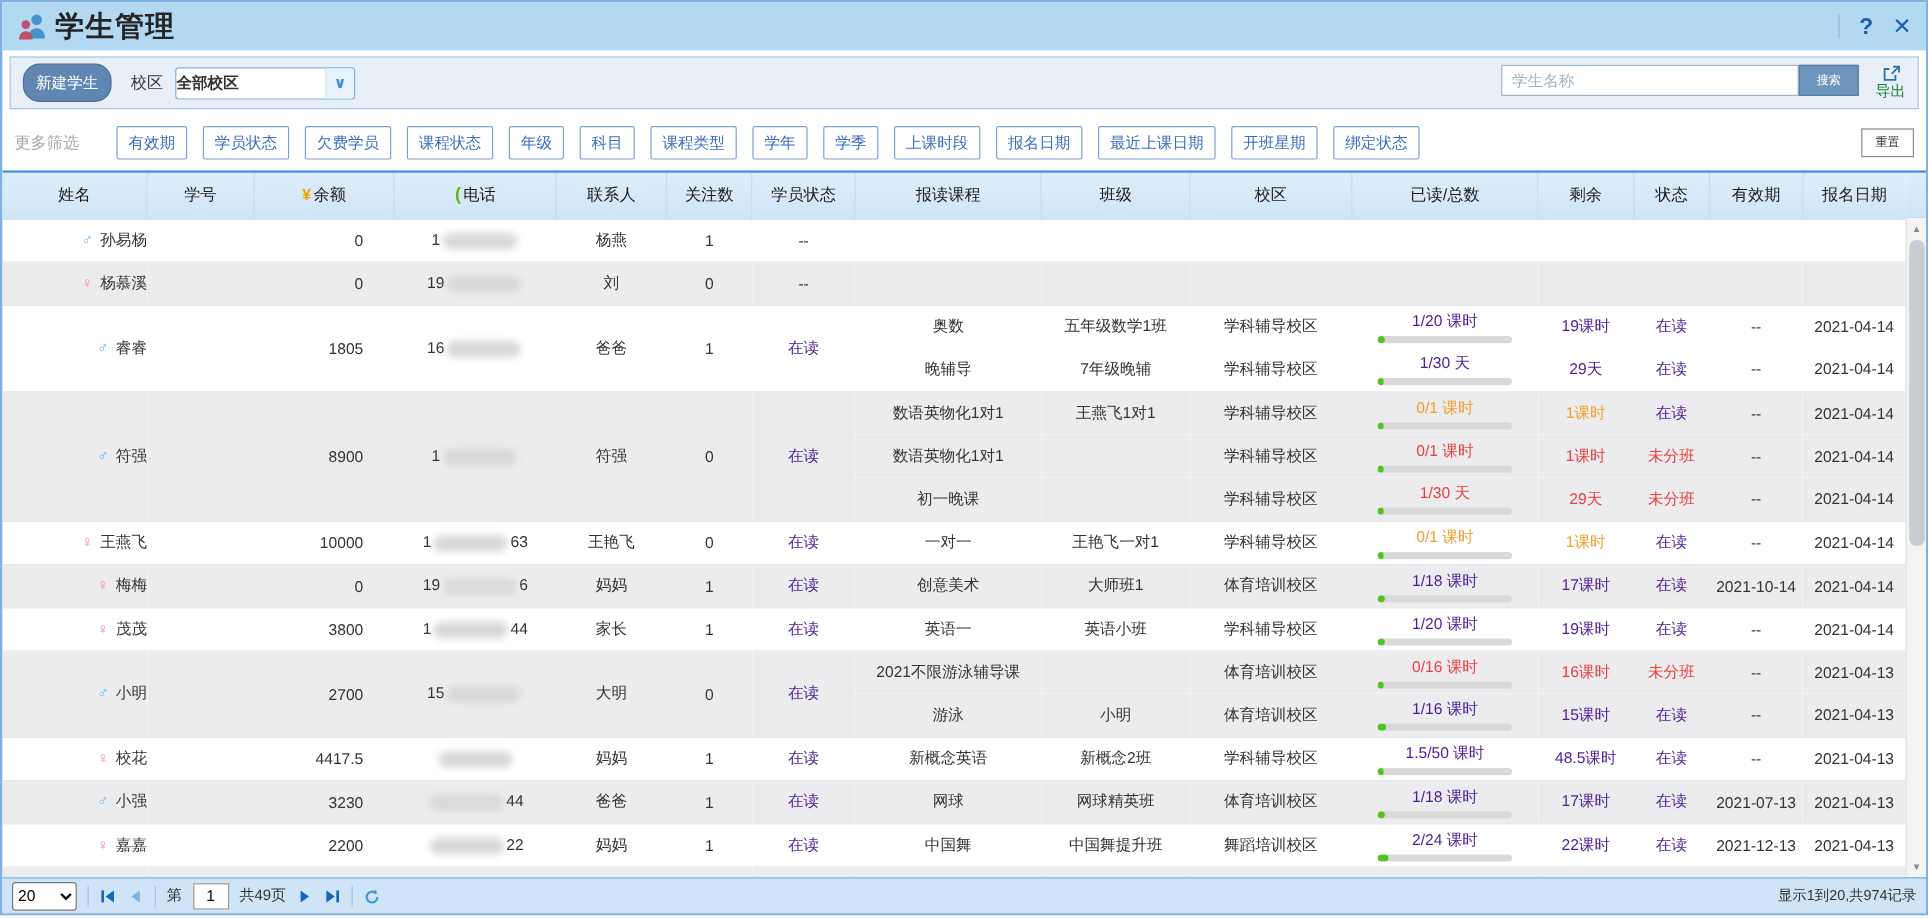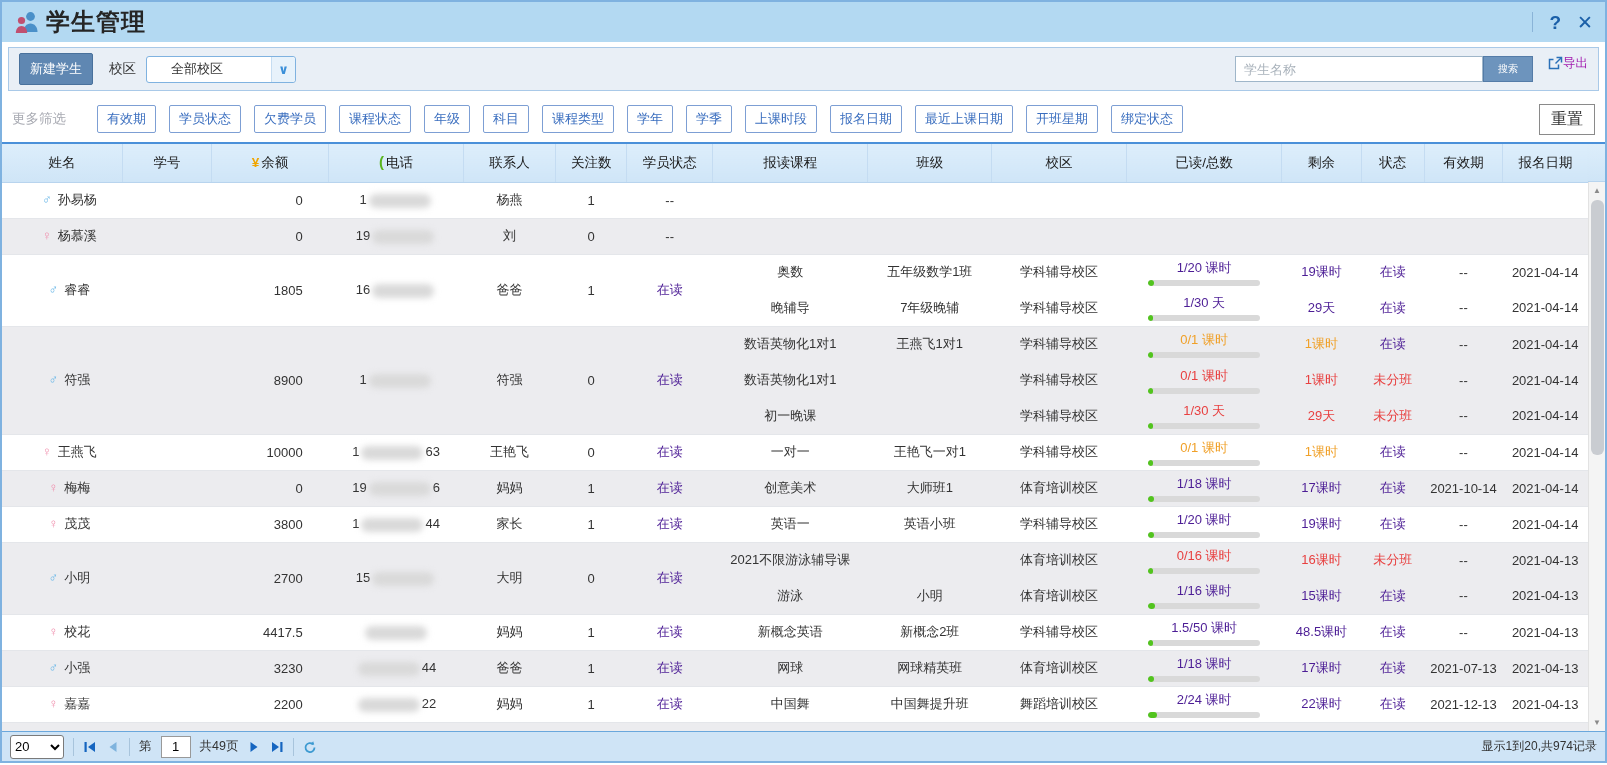--- a/index.html
+++ b/index.html
@@ -12,49 +12,49 @@
   .titlebar { height:40px; background:#b3d9f2; display:flex; align-items:center; padding:0 12px; flex:none; }
   .app-icon { width:26px; height:24px; margin-right:6px; flex:none; }
   .titlebar h1 { font-size:24px; font-weight:bold; color:#252525; letter-spacing:1px; }
   .titlebar-right { margin-left:auto; display:flex; align-items:center; gap:16px; }
   .tb-divider { width:1px; height:20px; background:#8ab4d8; }
   .tb-btn { color:#1a5fa8; font-size:19px; font-weight:bold; cursor:pointer; line-height:1; }
 
   
   .toolbar-outer { padding:5px 6px; flex:none; }
   .toolbar { border:1px solid #a9c9e8; background:#e9eff6; height:44px; display:flex; align-items:center; padding:0 10px; }
-  .btn-primary { background:#5f87b2; border:1px solid #49719c; color:#fff; font-size:13px; padding:6px 10px; border-radius:2px; cursor:pointer; }
+  .btn-primary { background:#5f87b2; border:1px solid #49719c; color:#fff; font-size:13px; padding:6px 10px; border-radius:14px; cursor:pointer; }
   .lbl { font-size:13.5px; color:#333; margin:0 10px 0 16px; }
   .sel { width:150px; height:27px; background:#fff; border:1px solid #7fb2e0; border-radius:3px; display:flex; align-items:center; font-size:13px; color:#333; cursor:pointer; }
-  .sel > span:first-child { flex:1; padding-left:24px; }
+  .sel > span:first-child { flex:1; padding-left:0;font-weight:bold; }
   .sel-arrow { width:24px; height:100%; display:flex; align-items:center; justify-content:center; color:#3a8fd9; font-size:13px; font-weight:bold; background:#e7f2fb; border-left:1px solid #c5ddf2; border-radius:0 3px 3px 0; }
   .toolbar-right { margin-left:auto; display:flex; align-items:flex-start; }
   .search-input { width:248px; height:26px; border:1px solid #9fb6c9; padding:0 8px; font-size:13px; color:#333; }
   .search-input::placeholder { color:#a9b2bb; }
   .btn-search { background:#6d94bd; border:1px solid #547ca8; color:#fff; font-size:10px; padding:5px 14px; cursor:pointer; }
-  .export { display:flex; flex-direction:row; align-items:center; margin-left:14px; color:#a21caf; font-size:12.5px; cursor:pointer; line-height:1.2; }
+  .export { display:flex; flex-direction:column; align-items:center; margin-left:14px; color:#15803d; font-size:12.5px; cursor:pointer; line-height:1.2; }
 
   
   .filter-row { height:46px; display:flex; align-items:center; padding:0 10px; gap:13px; background:#fff; flex:none; }
   .more-label { color:#a8aab2; font-size:13.5px; margin-right:18px; }
   .fbtn { background:#fff; border:1px solid #7d9fd4; color:#3a6ebf; font-size:13px; padding:4px 9px; border-radius:2px; cursor:pointer; white-space:nowrap; }
-  .fbtn-reset { margin-left:auto; background:#fff; border:1px solid #8a8a8a; color:#333; font-size:16px; padding:4px 11px; cursor:pointer; }
+  .fbtn-reset { margin-left:auto; background:#fff; border:1px solid #8a8a8a; color:#333; font-size:10px; padding:4px 11px; cursor:pointer; }
 
   
   .grid-wrap { border-top:2px solid #4a90d9; position:relative; flex:1; overflow:hidden; }
   table { width:calc(100% - 17px); table-layout:fixed; border-collapse:collapse; }
   thead th { height:38px; background:linear-gradient(#ddeefb,#cfe5f7); border-bottom:1px solid #b8d4ee; border-right:1px solid #c4dcf2; font-size:13.5px; font-weight:400; color:#1a1a1a; white-space:nowrap; cursor:pointer; }
   thead th:last-child { border-right:none; }
   .hdr-cap { position:absolute; top:0; right:0; width:17px; height:38px; background:linear-gradient(#ddeefb,#cfe5f7); border-bottom:1px solid #b8d4ee; }
   .yen { color:#f0a500; font-weight:bold; margin-right:2px; }
   .phone-glyph { color:#5ab520; font-weight:bold; margin-right:2px; font-size:15px; }
   tbody td { height:36px; font-size:13px; color:#333; text-align:center; white-space:nowrap; overflow:hidden; vertical-align:middle; }
   tbody tr.alt td { background:#ececef; }
   tbody tr.group-first td { border-top:1px solid #e4e6ea; }
-  .c-name { text-align:center; padding-left:14px; }
+  .c-name { text-align:right; padding-left:14px; }
   .gicon { font-size:13px; margin-right:6px; }
   .gicon.male { color:#6cb8e8; } .gicon.female { color:#f08cab; }
   .c-balance { text-align:right !important; padding-right:26px; }
   .blur-blob { display:inline-block; vertical-align:middle; width:62px; height:14px; border-radius:7px; background:#d9d9d9; filter:blur(3px); margin:0 2px; }
   .tone-green { color:#4c1d95; } .tone-orange { color:#f0a028; } .tone-red { color:#e84040; } .tone-plain { color:#333; }
   .ptrack { width:72%; max-width:150px; height:6px; background:#d9d9d9; border-radius:3px; margin:3px auto 0; overflow:hidden; }
   .pfill { height:100%; background:#52c41e; border-radius:3px; }
 
   
   .vscroll { position:absolute; top:38px; right:0; bottom:0; width:17px; background:#f4f4f4; border-left:1px solid #e2e2e2; }

